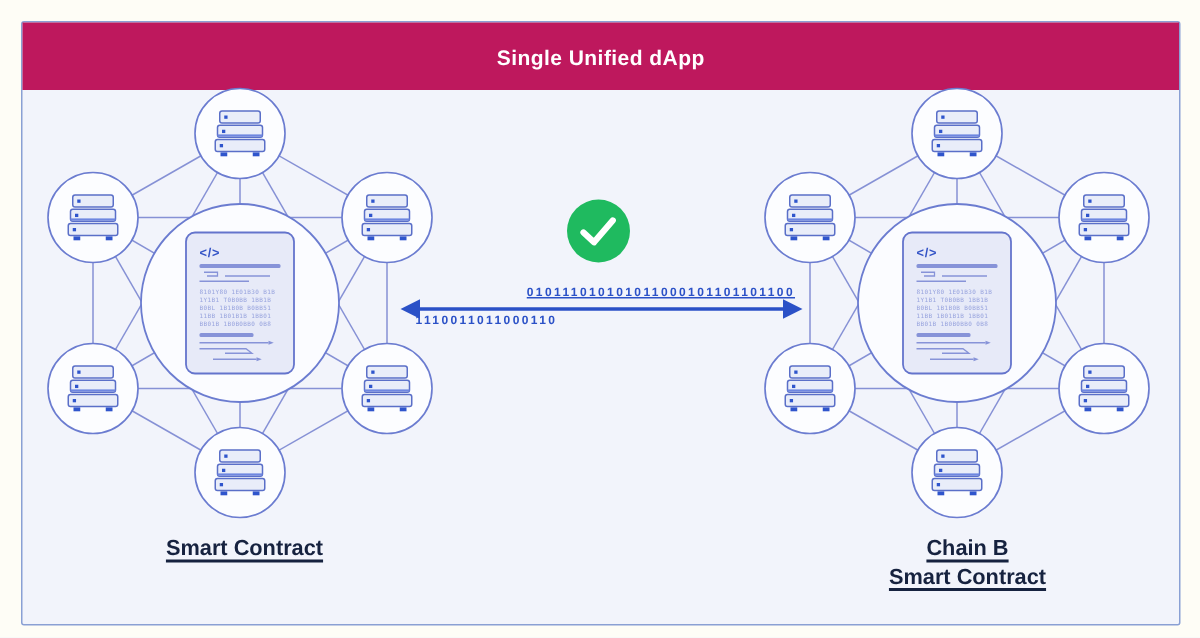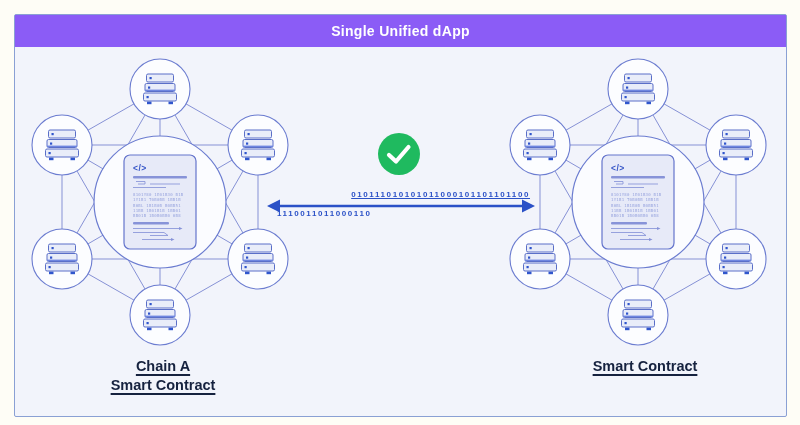--- a/index.html
+++ b/index.html
@@ -7,22 +7,22 @@
     width:800px;height:425px;position:relative;overflow:hidden;
     background:#fefdf6;
     font-family:"Liberation Sans", sans-serif;
   }
   .panel{
     position:absolute;left:14px;top:14px;width:773px;height:403px;
     background:#f2f4fb;border:1px solid #8aa0d4;box-sizing:border-box;
     border-radius:2px;
   }
   .header{
-    position:absolute;left:0;top:0;right:0;height:32px;
-    background:#8b5cf6;display:flex;align-items:center;justify-content:center;
+    position:absolute;left:0;top:0;right:0;height:45px;
+    background:#be185d;display:flex;align-items:center;justify-content:center;
   }
   .header .title{
     color:#ffffff;font-size:14px;font-weight:bold;letter-spacing:.3px;
   }
   .cluster{position:absolute;width:260px;height:290px;}
   .cluster.left{left:30px;top:57px;}
   .cluster.right{left:508px;top:57px;}
   .check-wrap{position:absolute;left:377px;top:132px;width:44px;height:44px;}
   .arrow-wrap{position:absolute;left:266px;top:192px;width:270px;height:28px;}
   .binary{
@@ -215,18 +215,18 @@
   <svg width="270" height="28" viewBox="0 0 270 28">
     <line x1="12" y1="14" x2="258" y2="14" stroke="#2b51c7" stroke-width="2.4"></line>
     <polygon points="1,14 14,7.5 14,20.5" fill="#2b51c7"></polygon>
     <polygon points="269,14 256,7.5 256,20.5" fill="#2b51c7"></polygon>
   </svg>
 </div>
 <div class="binary top">010111010101011000101101101100</div>
 <div class="binary bottom">1110011011000110</div>
 
 <div class="chain-label left">
-  <span>Chain A</span>
   <span>Smart Contract</span>
 </div>
 <div class="chain-label right">
+  <span>Chain B</span>
   <span>Smart Contract</span>
 </div>
 
 </body></html>

